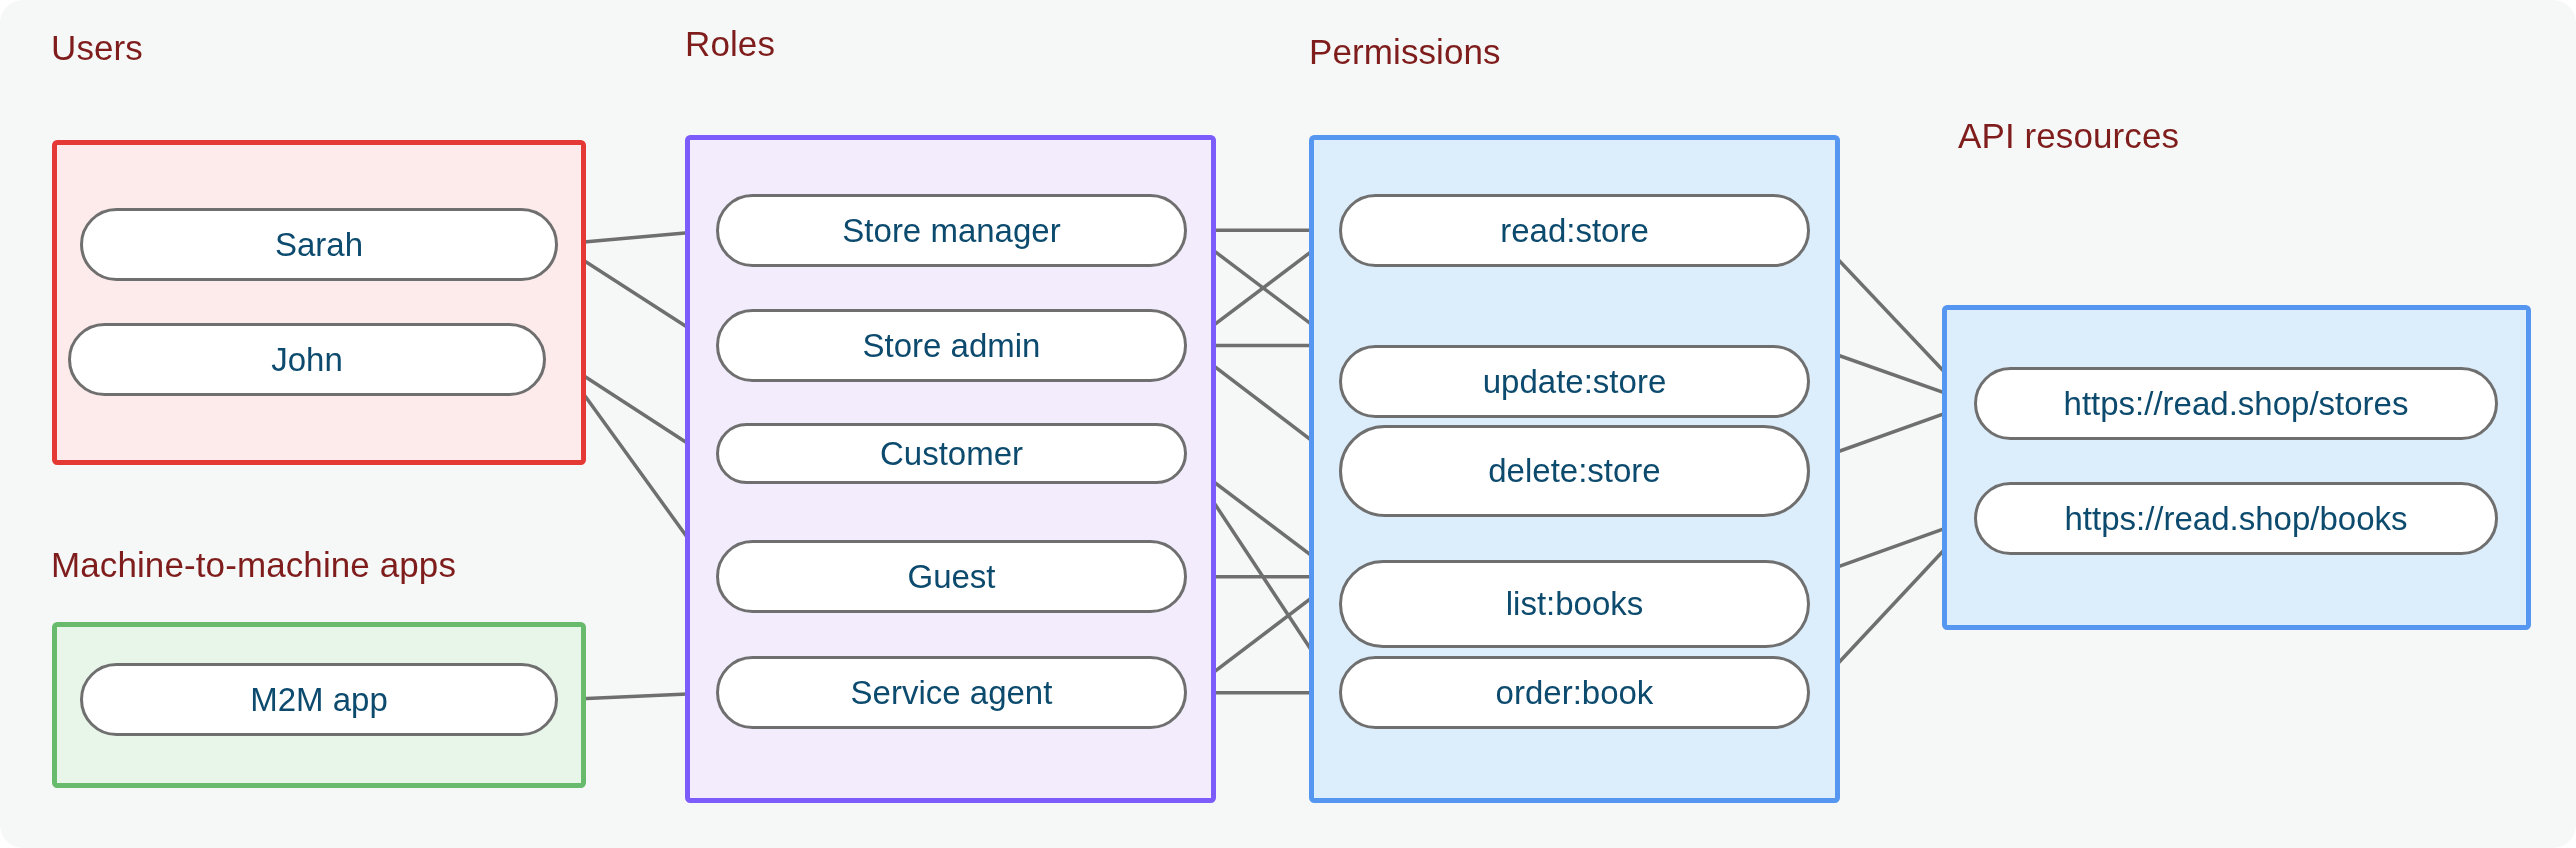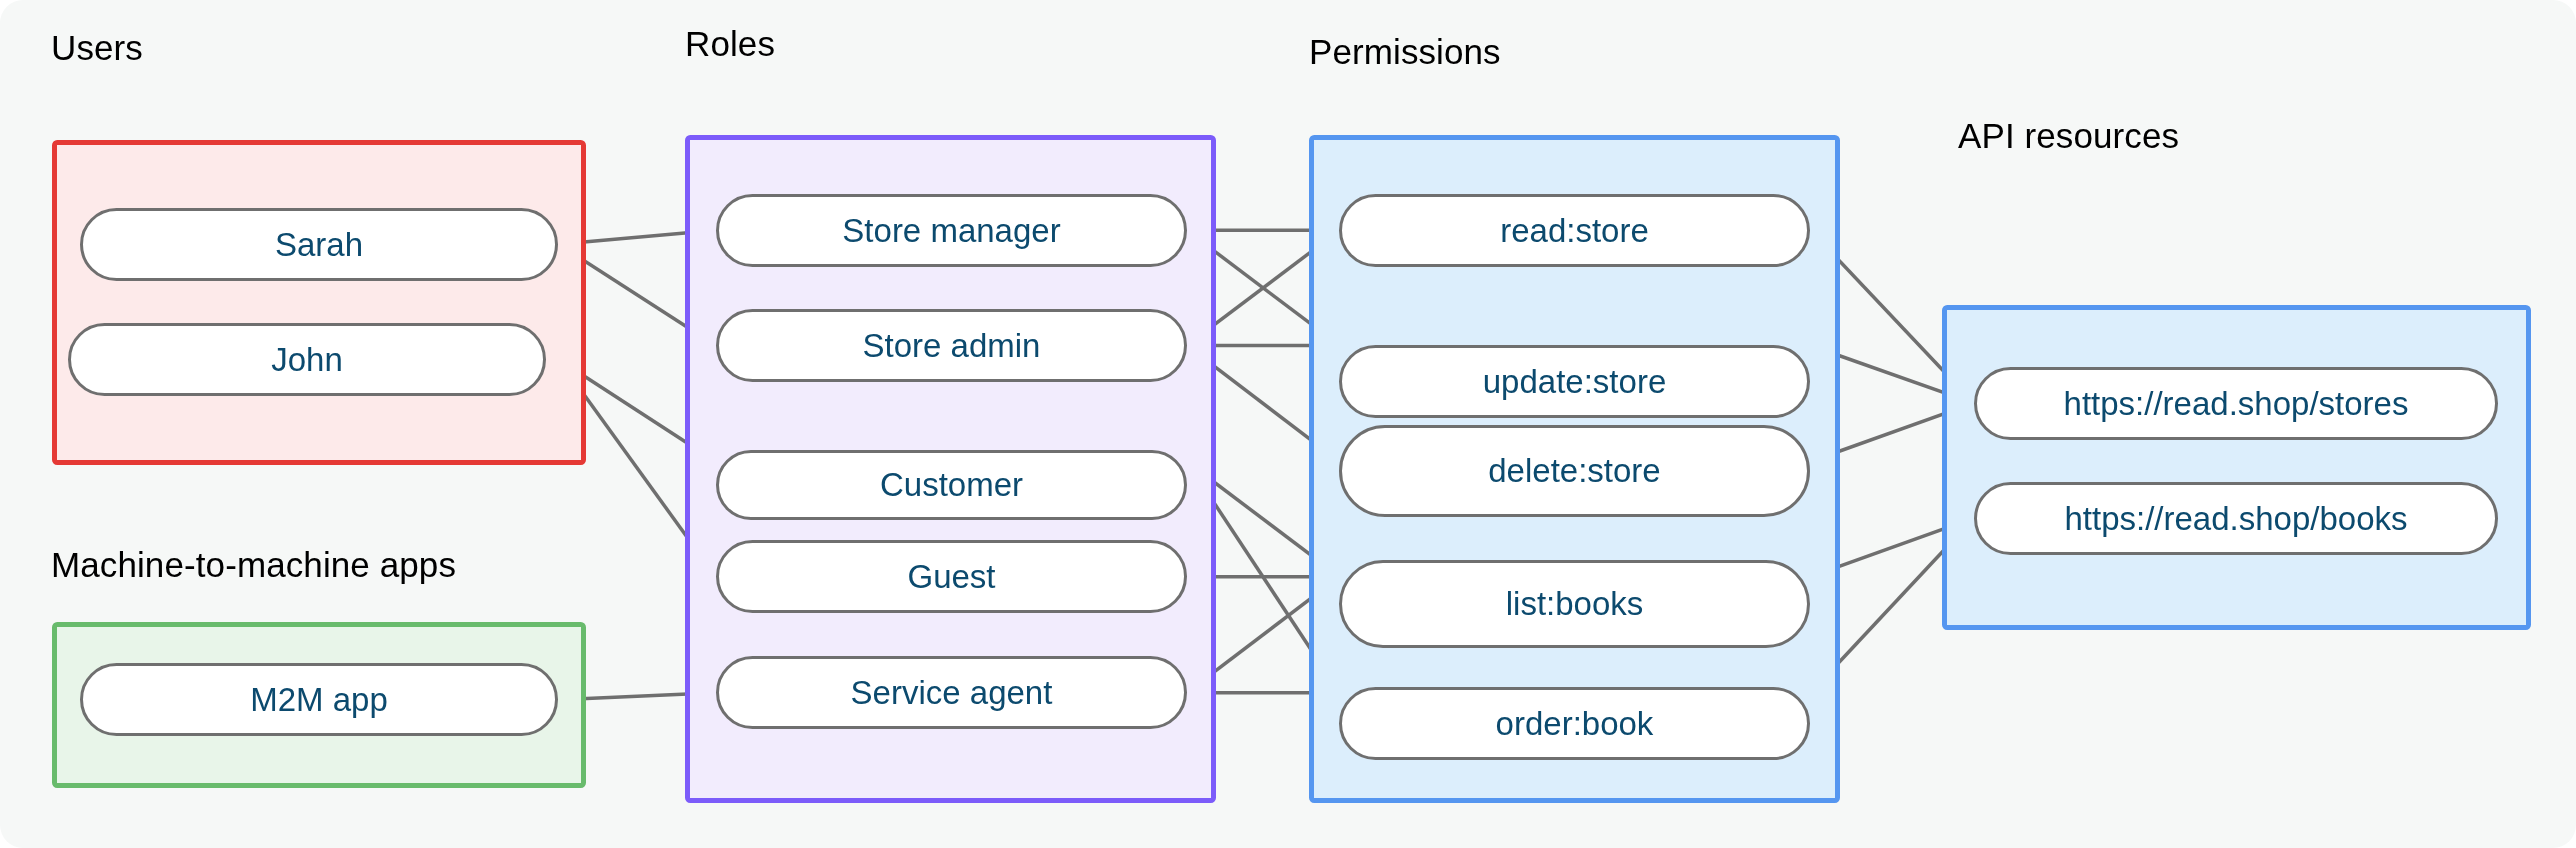--- a/index.html
+++ b/index.html
@@ -21,21 +21,21 @@
   #edge-layer {
     position: absolute;
     left: 0; top: 0;
     width: 2576px;
     height: 848px;
     pointer-events: none;
   }
   .group-title {
     position: absolute;
     font-size: 35px;
-    color: #000000;
+    color: #7f1d1d;
     white-space: nowrap;
     letter-spacing: 0.1px;
   }
   .group-box {
     position: absolute;
     box-sizing: border-box;
     border-width: 5.2px;
     border-style: solid;
     border-radius: 5.2px;
   }
@@ -97,29 +97,29 @@
       <div class="group-box" style="left: 52px; top: 140px; width: 534px; height: 325px; border-color: rgb(229, 57, 53); background: rgb(253, 234, 234);"></div>
       <div class="node" style="left: 80px; top: 208px; width: 478px; height: 73px; border-color: rgb(111, 111, 111);">Sarah</div>
       <div class="node" style="left: 68px; top: 323px; width: 478px; height: 73px; border-color: rgb(111, 111, 111);">John</div>
       <div class="group-title" style="left: 51px; top: 545px;">Machine-to-machine apps</div>
       <div class="group-box" style="left: 52px; top: 622px; width: 534px; height: 166px; border-color: rgb(104, 187, 108); background: rgb(232, 245, 233);"></div>
       <div class="node" style="left: 80px; top: 663px; width: 478px; height: 73px; border-color: rgb(111, 111, 111);">M2M app</div>
       <div class="group-title" style="left: 685px; top: 24.4px;">Roles</div>
       <div class="group-box" style="left: 685px; top: 135px; width: 531px; height: 668px; border-color: rgb(124, 92, 250); background: rgb(242, 236, 253);"></div>
       <div class="node" style="left: 716px; top: 194px; width: 471px; height: 73px; border-color: rgb(111, 111, 111);">Store manager</div>
       <div class="node" style="left: 716px; top: 309px; width: 471px; height: 73px; border-color: rgb(111, 111, 111);">Store admin</div>
-      <div class="node" style="left: 716px; top: 450px; width: 471px; height: 70px; border-color: rgb(111, 111, 111);">Customer</div>
+      <div class="node" style="left: 716px; top: 423px; width: 471px; height: 61px; border-color: rgb(111, 111, 111);">Customer</div>
       <div class="node" style="left: 716px; top: 540px; width: 471px; height: 73px; border-color: rgb(111, 111, 111);">Guest</div>
       <div class="node" style="left: 716px; top: 656px; width: 471px; height: 73px; border-color: rgb(111, 111, 111);">Service agent</div>
       <div class="group-title" style="left: 1309px; top: 32px; text-align: center;">Permissions</div>
       <div class="group-box" style="left: 1309px; top: 135px; width: 531px; height: 668px; border-color: rgb(85, 150, 240); background: rgb(220, 238, 252);"></div>
       <div class="node" style="left: 1339px; top: 194px; width: 471px; height: 73px; border-color: rgb(111, 111, 111);">read:store</div>
       <div class="node" style="left: 1339px; top: 309px; width: 471px; height: 73px; border-color: rgb(111, 111, 111); margin-top: 36px;">update:store</div>
       <div class="node" style="left: 1339px; top: 425px; width: 471px; height: 92px; border-color: rgb(111, 111, 111);">delete:store</div>
       <div class="node" style="left: 1339px; top: 560px; width: 471px; height: 88px; border-color: rgb(111, 111, 111);">list:books</div>
-      <div class="node" style="left: 1339px; top: 656px; width: 471px; height: 73px; border-color: rgb(111, 111, 111); margin-top: 31px;">order:book</div>
+      <div class="node" style="left: 1339px; top: 656px; width: 471px; height: 73px; border-color: rgb(111, 111, 111);">order:book</div>
       <div class="group-title" style="left: 1942px; top: 116px; margin-left: 16px;">API resources</div>
       <div class="group-box" style="left: 1942px; top: 305px; width: 589px; height: 325px; border-color: rgb(85, 150, 240); background: rgb(220, 238, 252);"></div>
       <div class="node" style="left: 1974px; top: 367px; width: 524px; height: 73px; border-color: rgb(111, 111, 111);">https://read.shop/stores</div>
       <div class="node" style="left: 1974px; top: 482px; width: 524px; height: 73px; border-color: rgb(111, 111, 111);">https://read.shop/books</div>
     </div>
 </div>
 
 
 </body></html>

